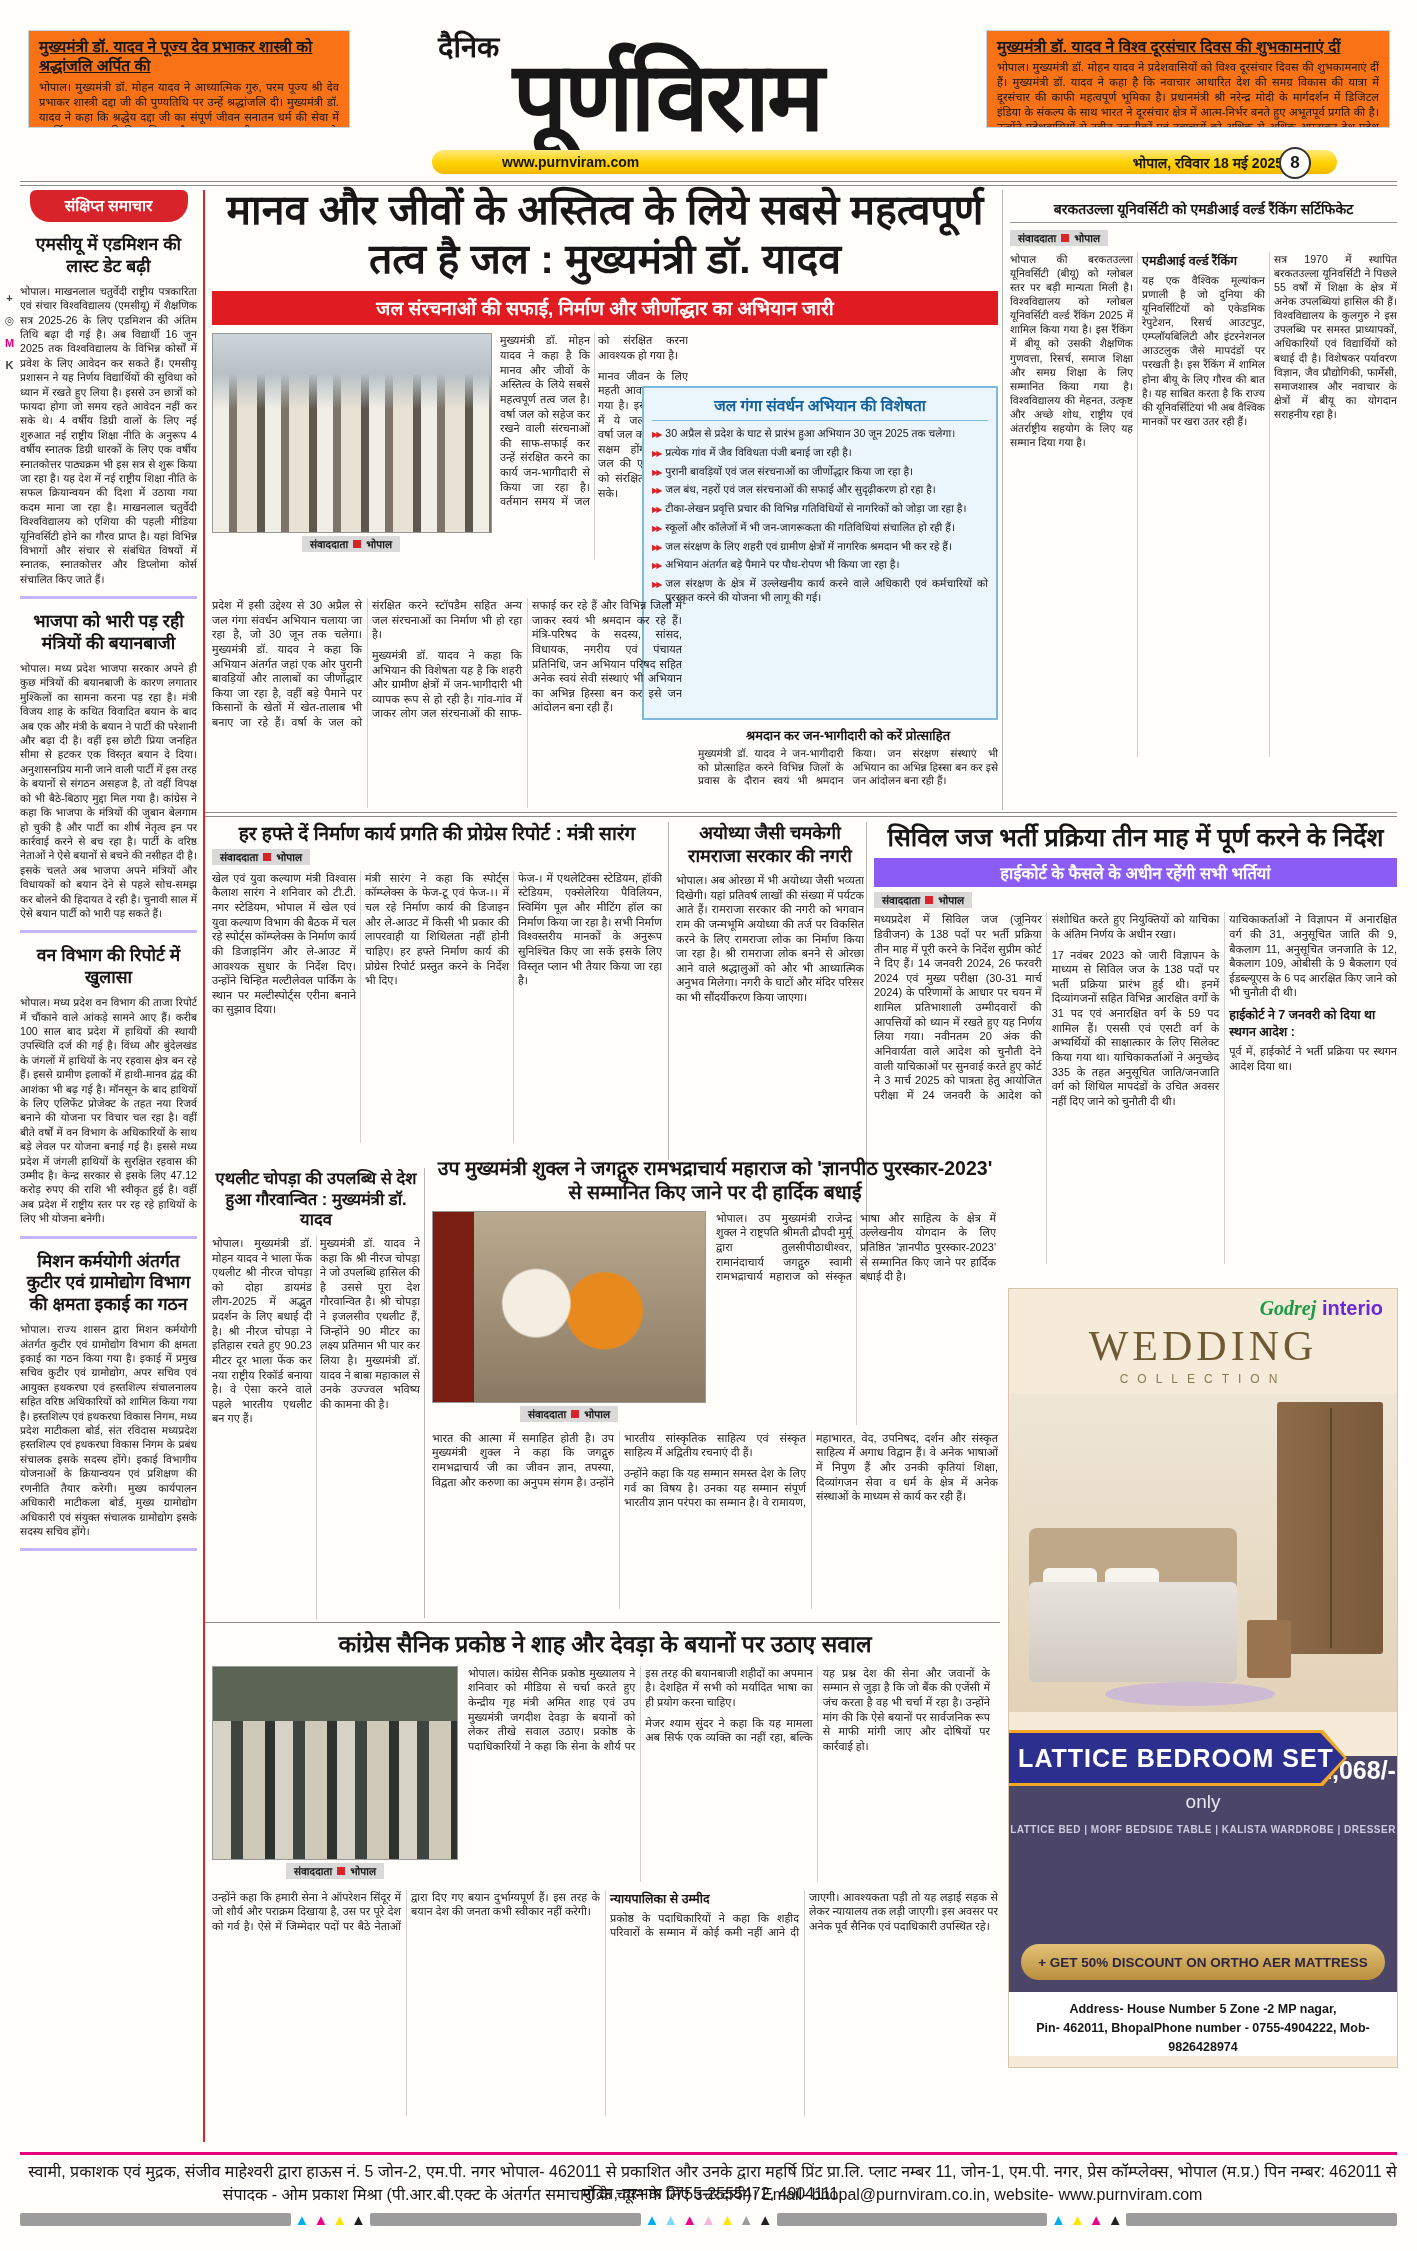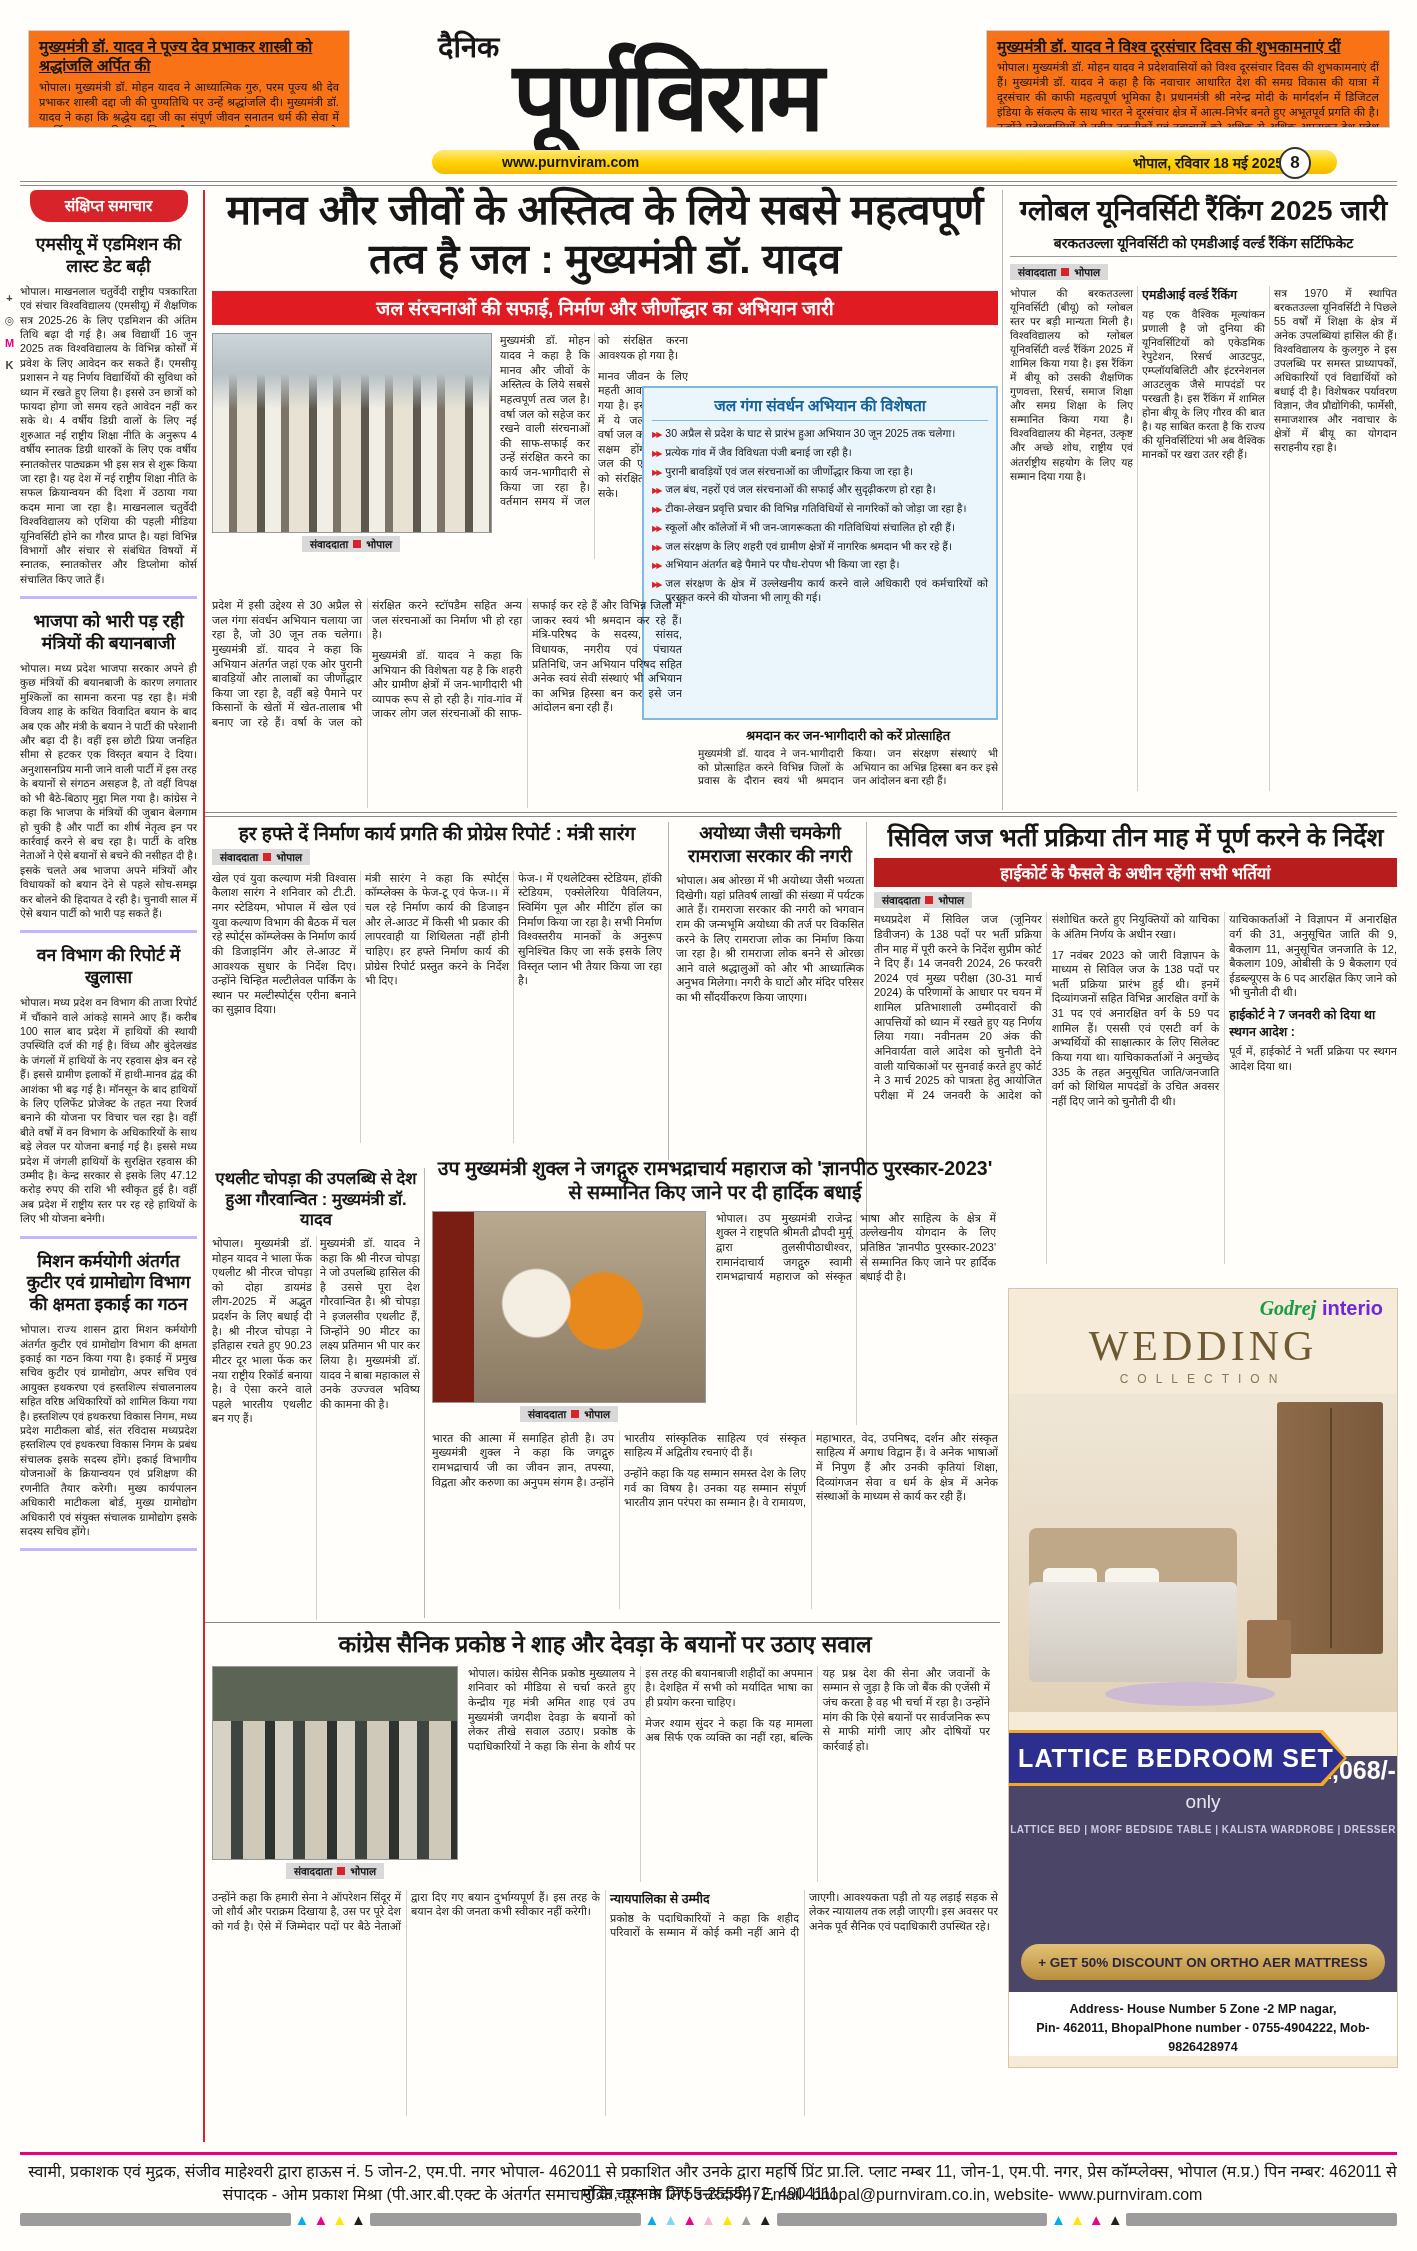--- a/index.html
+++ b/index.html
@@ -63,21 +63,21 @@
   .rk-body{margin-top:6px;column-count:3;column-gap:9px;column-rule:1px solid #cfcfcf;height:505px;overflow:hidden;}
   .rk-body p{font-size:10.6px;}
   
   .story{position:absolute;overflow:hidden;}
   .story .h1{font-weight:900;text-align:center;line-height:1.25;}
   .progress .h1{font-size:19px;}
   .pr-body{margin-top:6px;column-count:3;column-gap:9px;column-rule:1px solid #cfcfcf;height:272px;overflow:hidden;}
   .ayodhya .h1{font-size:18px;}
   .ay-body{margin-top:6px;height:268px;overflow:hidden;}
   .civil .h1{font-size:25px;}
-  .red-strap2{margin:5px 0;background:#b91c1c;color:#fff;font-weight:900;font-size:16.5px;text-align:center;padding:3px 0;}
+  .red-strap2{margin:5px 0;background:#8b5cf6;color:#fff;font-weight:900;font-size:16.5px;text-align:center;padding:3px 0;}
   .cv-body{margin-top:4px;column-count:3;column-gap:10px;column-rule:1px solid #cfcfcf;height:352px;overflow:hidden;}
   
   .athlete .h1{font-size:16.5px;}
   .at-body{margin-top:6px;column-count:2;column-gap:8px;column-rule:1px solid #cfcfcf;height:386px;overflow:hidden;}
   .award .h1{font-size:19.5px;}
   .aw-row{display:flex;gap:10px;margin-top:6px;}
   .photo-award{width:272px;height:190px;
      background:linear-gradient(90deg,#7a1d12 0,#7a1d12 15%,rgba(0,0,0,0) 15%),
      radial-gradient(circle at 38% 48%,#f3ede2 0 17%,rgba(0,0,0,0) 18%),
      radial-gradient(circle at 63% 52%,#e8891d 0 19%,rgba(0,0,0,0) 20%),
@@ -257,21 +257,20 @@
     </div>
     <div class="lead-sub">
       <h4>श्रमदान कर जन-भागीदारी को करें प्रोत्साहित</h4>
       <div>मुख्यमंत्री डॉ. यादव ने जन-भागीदारी को प्रोत्साहित करने विभिन्न जिलों के प्रवास के दौरान स्वयं भी श्रमदान किया। जन संरक्षण संस्थाएं भी अभियान का अभिन्न हिस्सा बन कर इसे जन आंदोलन बना रही हैं।</div>
     </div>
   </div>
 
   <div class="vline" style="left:1002px;top:190px;height:620px;"></div>
 
   <div class="ranking">
-    <div class="h1">ग्लोबल यूनिवर्सिटी रैंकिंग 2025 जारी</div>
     <div class="h2">बरकतउल्ला यूनिवर्सिटी को एमडीआई वर्ल्ड रैंकिंग सर्टिफिकेट</div>
     <span class="byline">
       <span>संवाददाता</span>
       <span class="sq"></span>
       <span>भोपाल</span>
     </span>
     <div class="rk-body cols">
       <p>भोपाल की बरकतउल्ला यूनिवर्सिटी (बीयू) को ग्लोबल स्तर पर बड़ी मान्यता मिली है। विश्वविद्यालय को ग्लोबल यूनिवर्सिटी वर्ल्ड रैंकिंग 2025 में शामिल किया गया है। इस रैंकिंग में बीयू को उसकी शैक्षणिक गुणवत्ता, रिसर्च, समाज शिक्षा और समग्र शिक्षा के लिए सम्मानित किया गया है। विश्वविद्यालय की मेहनत, उत्कृष्ट और अच्छे शोध, राष्ट्रीय एवं अंतर्राष्ट्रीय सहयोग के लिए यह सम्मान दिया गया है।</p>
       <h5>एमडीआई वर्ल्ड रैंकिंग</h5>
       <p>यह एक वैश्विक मूल्यांकन प्रणाली है जो दुनिया की यूनिवर्सिटियों को एकेडमिक रेपुटेशन, रिसर्च आउटपुट, एम्प्लॉयबिलिटी और इंटरनेशनल आउटलुक जैसे मापदंडों पर परखती है। इस रैंकिंग में शामिल होना बीयू के लिए गौरव की बात है। यह साबित करता है कि राज्य की यूनिवर्सिटियां भी अब वैश्विक मानकों पर खरा उतर रही हैं।</p>

